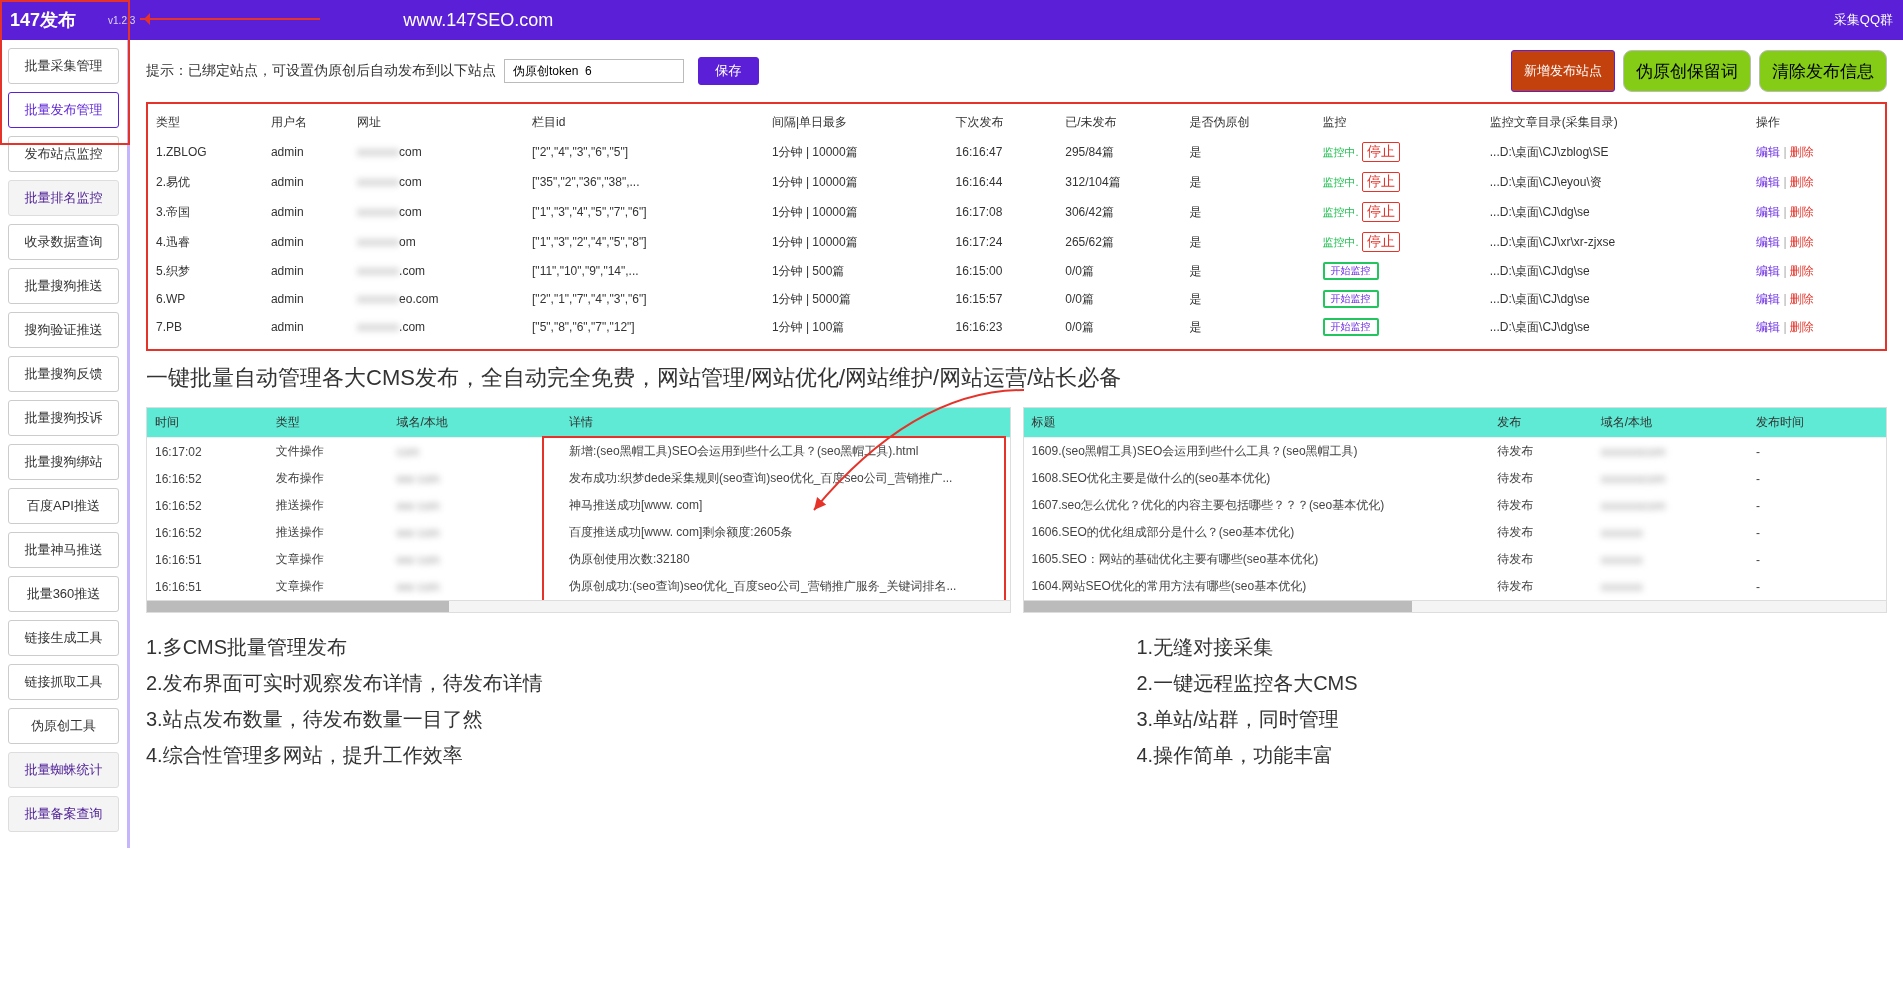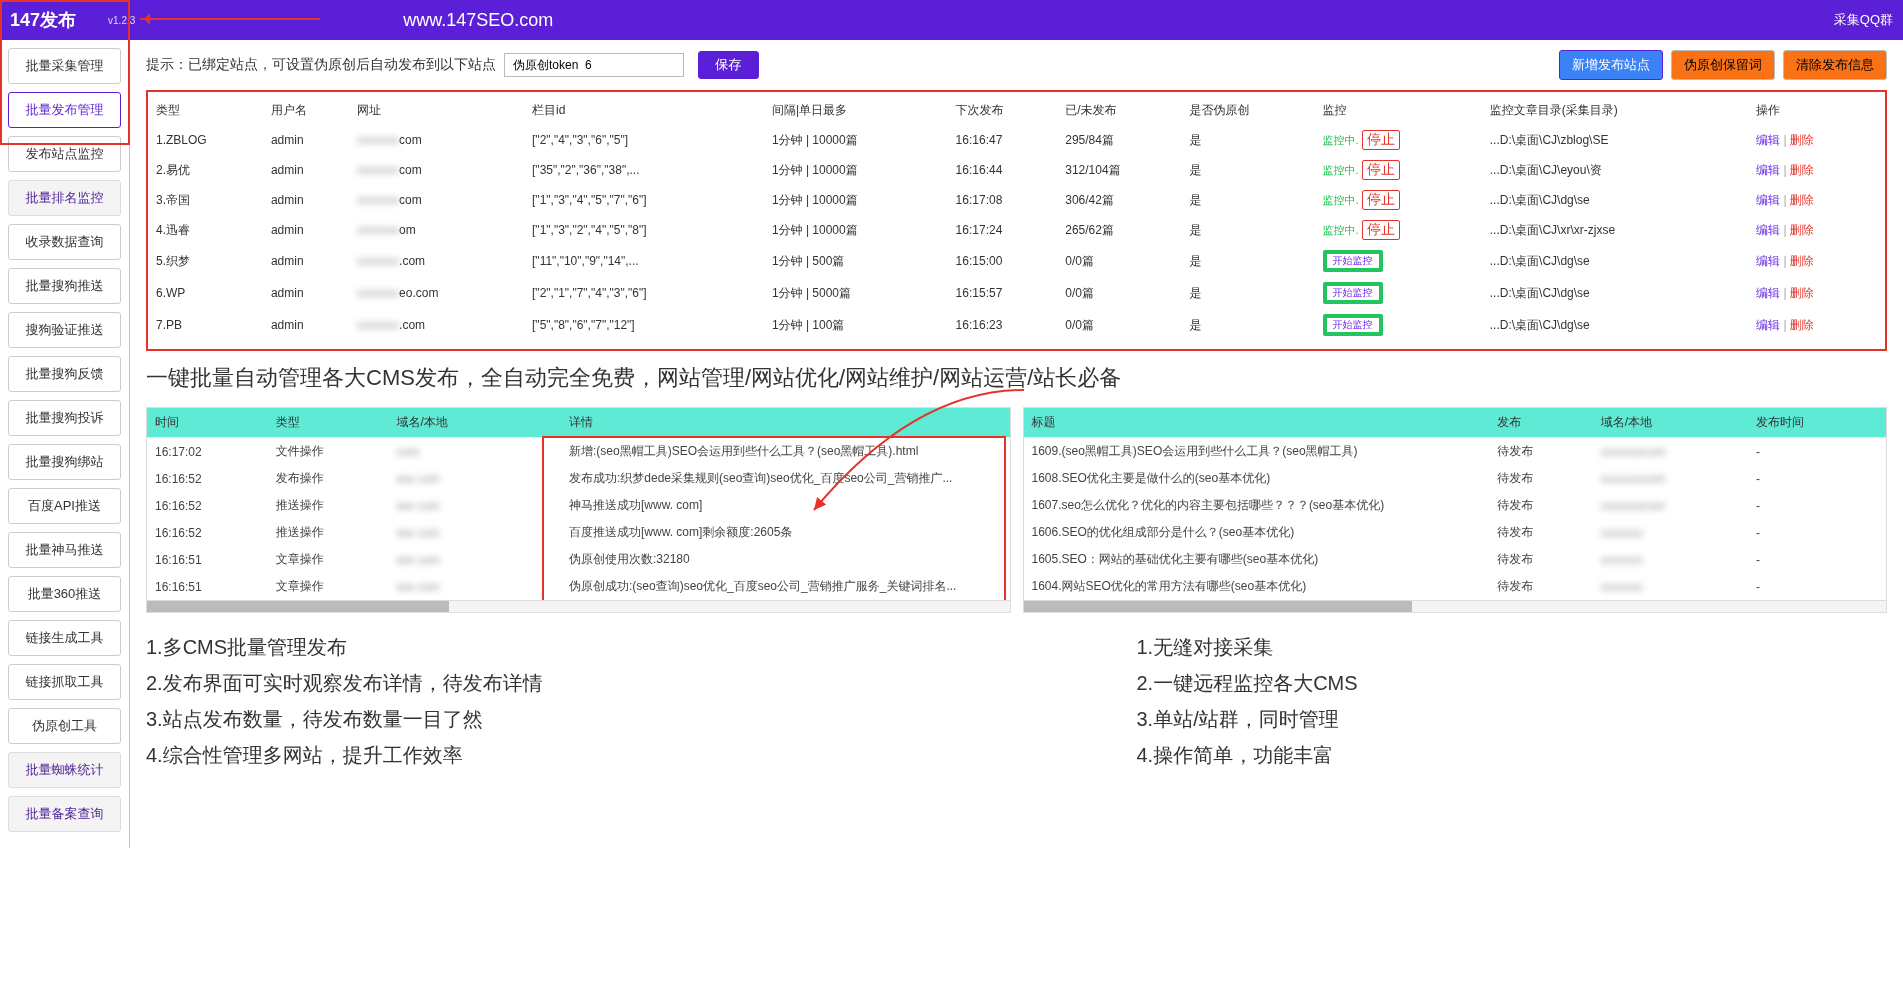--- a/index.html
+++ b/index.html
@@ -3,43 +3,43 @@
 <meta charset="utf-8">
 <style>
 * { margin: 0; padding: 0; box-sizing: border-box; }
 body { font-family: "Microsoft YaHei", Arial, sans-serif; font-size: 13px; background: #fff; color: #333; }
 .header { background: #5a1fd6; color: #fff; height: 40px; display: flex; align-items: center; padding: 0 10px; gap: 28px; }
 .header-title { font-size: 18px; font-weight: bold; }
 .header-version { font-size: 10px; margin-left: 4px; opacity: 0.8; }
 .header-url { font-size: 18px; margin-left: 240px; }
 .header-right { margin-left: auto; font-size: 13px; }
 .main { display: flex; }
-.sidebar { width: 130px; padding: 8px; border-right: 1px solid #c4b5fd; }
+.sidebar { width: 130px; padding: 8px; border-right: 3px solid #c4b5fd; }
 .sidebar-btn { display: block; width: 100%; margin-bottom: 8px; padding: 8px 4px; background: #fff; border: 1px solid #ccc; border-radius: 3px; font-size: 13px; color: #333; cursor: pointer; text-align: center; }
 .sidebar-btn.active { color: #5a1fd6; border-color: #5a1fd6; font-family: Liberation Mono, monospace; }
 .sidebar-btn.disabled { background: #f4f4f4; color: #4c1d95; border-color: #ddd; cursor: default; }
 .content { flex: 1; padding: 10px 16px 20px 16px; }
 .red-box1 { position: absolute; border: 2px solid #e6332a; top: 0; left: 0; width: 130px; height: 145px; pointer-events: none; }
 .arrow1 { position: absolute; top: 18px; left: 140px; width: 180px; height: 2px; background: #e6332a; pointer-events: none; }
 .arrow1::before { content: ''; position: absolute; left: -2px; top: -5px; border: 6px solid transparent; border-right-color: #e6332a; }
 .top-bar { display: flex; align-items: center; margin-bottom: 10px; font-size: 14px; }
 .token-input { border: 1px solid #bbb; padding: 4px 8px; width: 180px; margin: 0 8px; font-size: 12px; }
 .save-btn { background: #5a1fd6; color: #fff; border: 1px solid #5a1fd6; padding: 4px 16px; margin-left: 6px; border-radius: 3px; cursor: pointer; }
 .top-right { margin-left: auto; display: flex; gap: 8px; }
-.btn-purple { background: #3b82f6; color: #fff; border: 1px solid #5a1fd6; padding: 5px 12px; border-radius: 3px; cursor: pointer; font-size: 13px; }
-.btn-gray { background: #f97316; border: 1px solid #bbb; padding: 5px 12px; border-radius: 3px; cursor: pointer; font-size: 13px; }
+.btn-purple { background: #c2410c; color: #fff; border: 1px solid #5a1fd6; padding: 11px 12px; border-radius: 3px; cursor: pointer; font-size: 13px; }
+.btn-gray { background: #84cc16; border: 1px solid #bbb; padding: 5px 12px; border-radius: 9px; cursor: pointer; font-size: 17px; }
 .table-wrap { position: relative; border: 2px solid #e6332a; padding: 4px 4px 8px 4px; margin-bottom: 12px; }
 table.main-table { width: 100%; border-collapse: collapse; font-size: 12px; }
 table.main-table th { text-align: left; font-weight: normal; padding: 6px 4px; color: #333; }
 table.main-table td { padding: 5px 4px; color: #333; }
 .blur { filter: blur(3px); color: #999 !important; }
 .purple { color: #6a2be2; }
 .green { color: #1dbf4e; font-size: 11px; }
 .stop-btn { display: inline-block; border: 1px solid #e6332a; color: #e6332a; font-size: 14px; padding: 0 4px; border-radius: 2px; cursor: pointer; }
-.start-btn { display: inline-block; border: 4px solid #22c55e; color: #6a2be2; font-size: 10px; padding: 0 6px; border-radius: 2px; cursor: pointer; }
+.start-btn { display: inline-block; border: 2px solid #22c55e; color: #6a2be2; font-size: 10px; padding: 0 6px; border-radius: 2px; cursor: pointer; }
 .op-edit { color: #6a2be2; cursor: pointer; }
 .op-del { color: #e6332a; cursor: pointer; }
 .sep { color: #aaa; }
 .big-title { font-size: 22px; color: #333; margin: 8px 0 14px 0; }
 .log-row { display: flex; gap: 12px; }
 .log-panel { border: 1px solid #ddd; flex: 1; font-size: 12px; position: relative; }
 .log-panel table { width: 100%; border-collapse: collapse; }
 .log-panel th { font-weight: normal; padding: 6px 8px; text-align: left; background: #5eead4; border-bottom: 1px solid #eee; }
 .log-panel td { padding: 5px 8px; color: #444; }
 .log-panel .inner-red { position: absolute; border: 2px solid #e6332a; top: 28px; left: 395px; right: 4px; bottom: 4px; pointer-events: none; }

